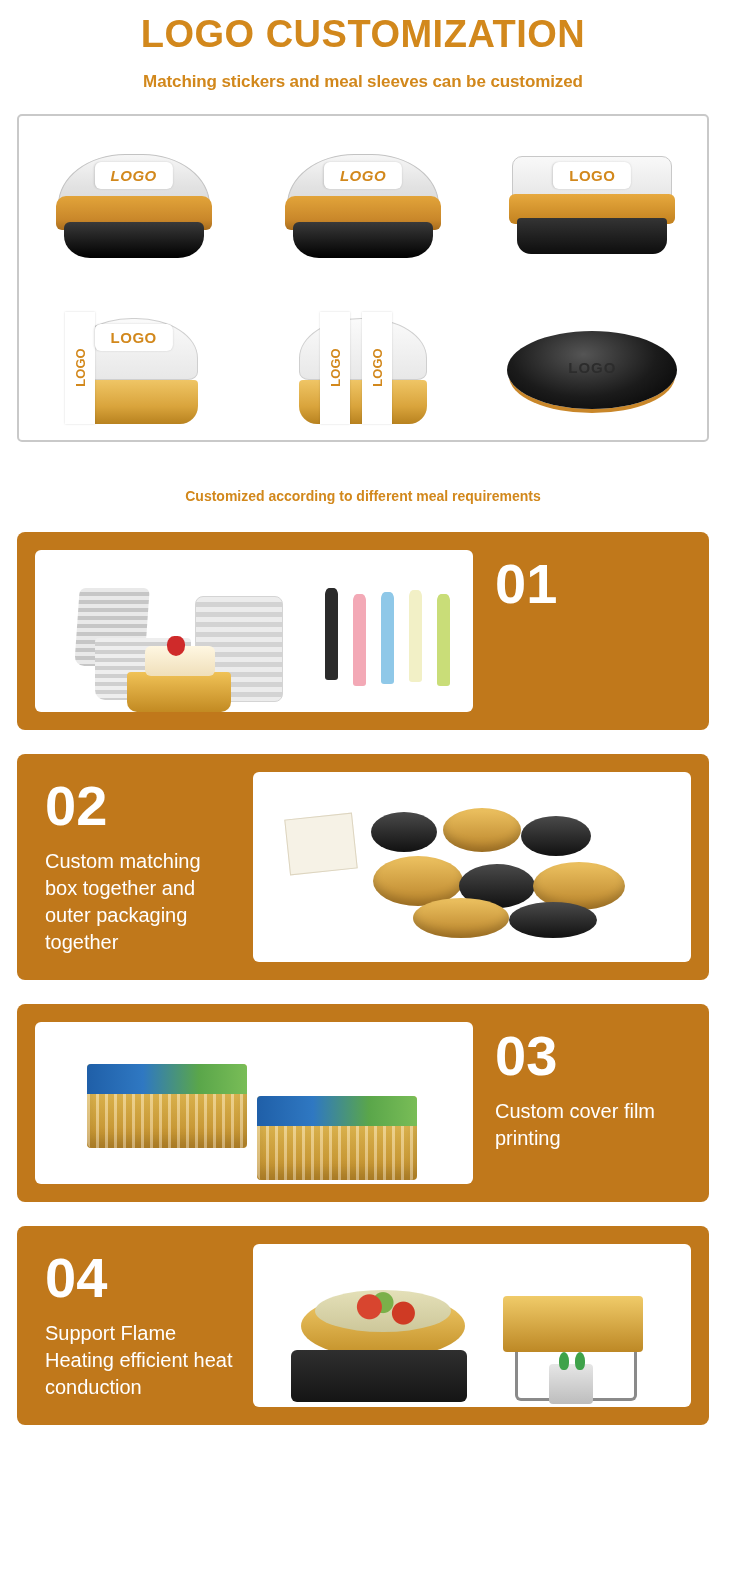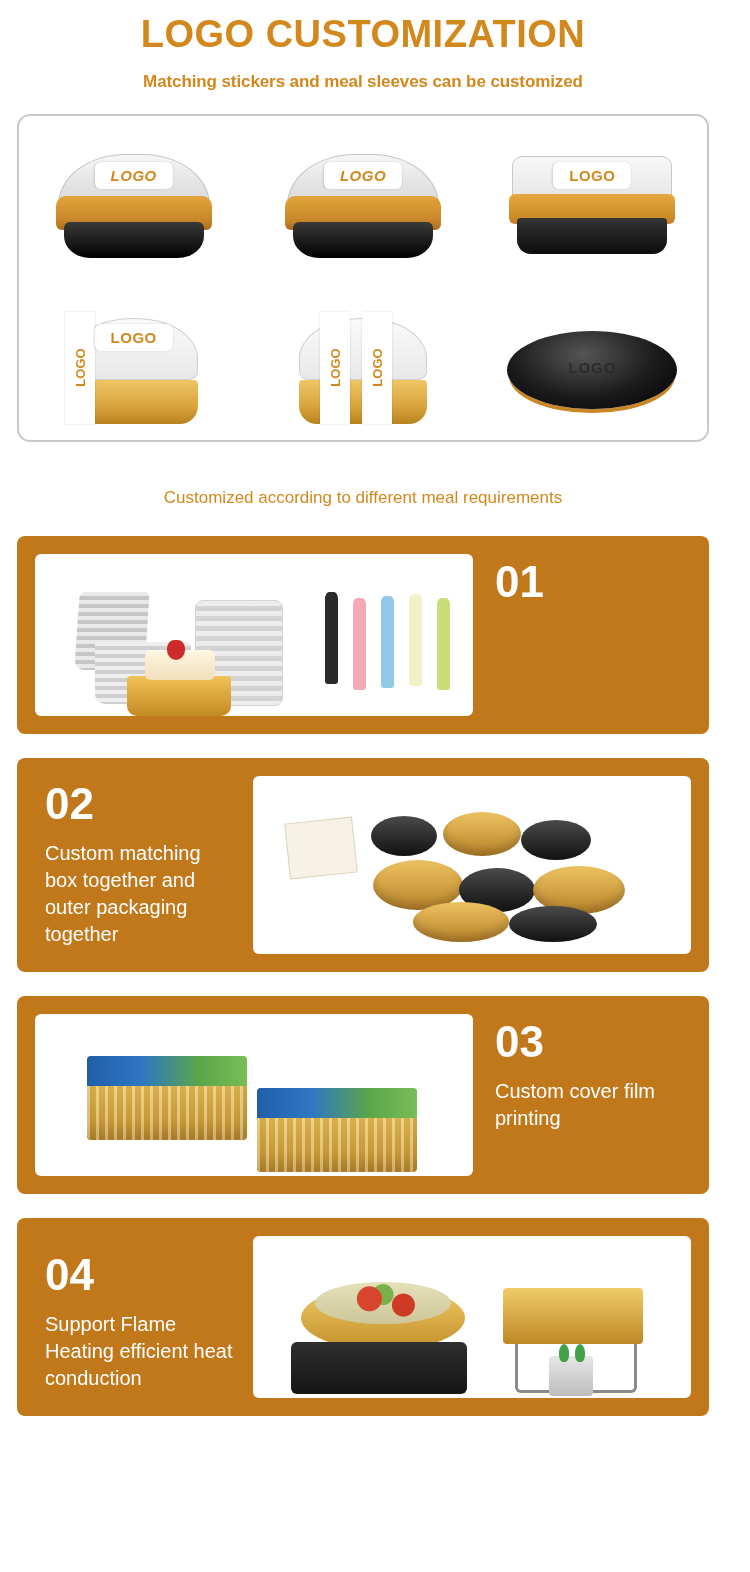--- a/index.html
+++ b/index.html
@@ -41,21 +41,21 @@
     margin-top: 16px;
     letter-spacing: -0.1px;
   }
 
   
   .gallery {
     margin: 22px auto 0 auto;
     width: 692px;
     height: 328px;
     border: 2px solid #c9c9c9;
-    border-radius: 13px;
+    border-radius: 5px;
     box-sizing: border-box;
     position: relative;
     background: #fff;
   }
   .gal-row {
     display: flex;
     justify-content: space-around;
     align-items: flex-end;
     height: 50%;
     box-sizing: border-box;
@@ -213,22 +213,22 @@
     color: #2c2c2c;
     font-size: 15px;
     font-weight: bold;
     letter-spacing: 1px;
     z-index: 4;
   }
 
   
   .section-caption {
     text-align: center;
-    font-size: 17px;
-    font-weight: normal;
+    font-size: 14px;
+    font-weight: bold;
     color: #D2881C;
     margin-top: 46px;
   }
 
   
   .cards {
     margin-top: 28px;
   }
   .card {
     width: 692px;
@@ -251,21 +251,21 @@
   .card .text {
     flex: 1;
     color: #ffffff;
     padding: 6px 10px 6px 22px;
     display: flex;
     flex-direction: column;
     justify-content: flex-start;
   }
   .card.reverse .text { padding: 6px 18px 6px 10px; justify-content: flex-end; }
   .card .num {
-    font-size: 44px;
+    font-size: 56px;
     font-weight: bold;
     line-height: 1;
     margin-bottom: 14px;
   }
   .card .desc {
     font-size: 20px;
     line-height: 1.35;
   }
 
   

